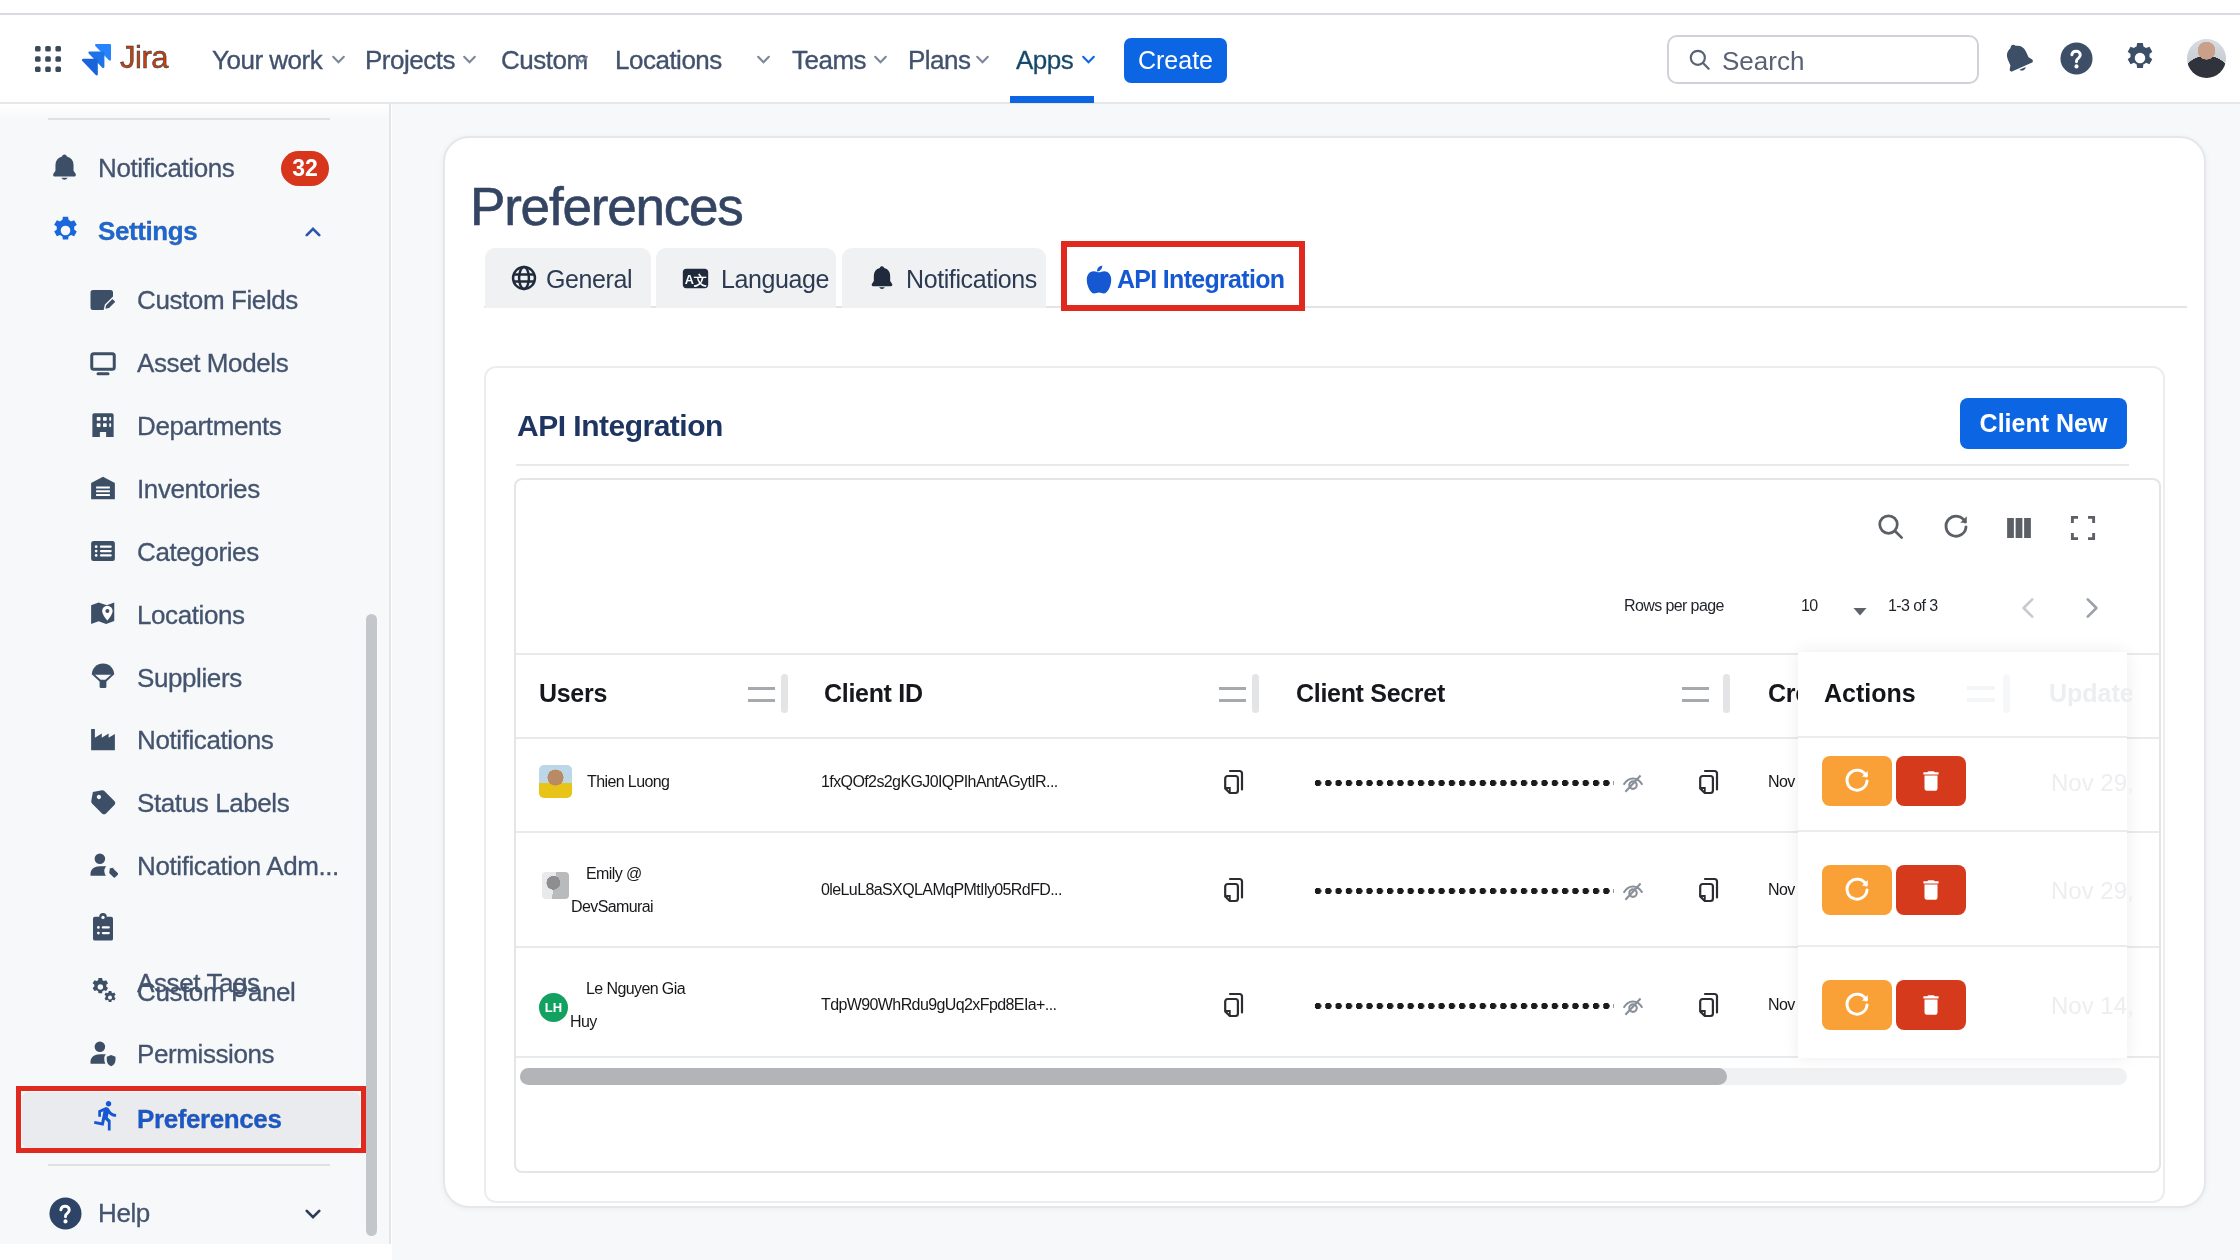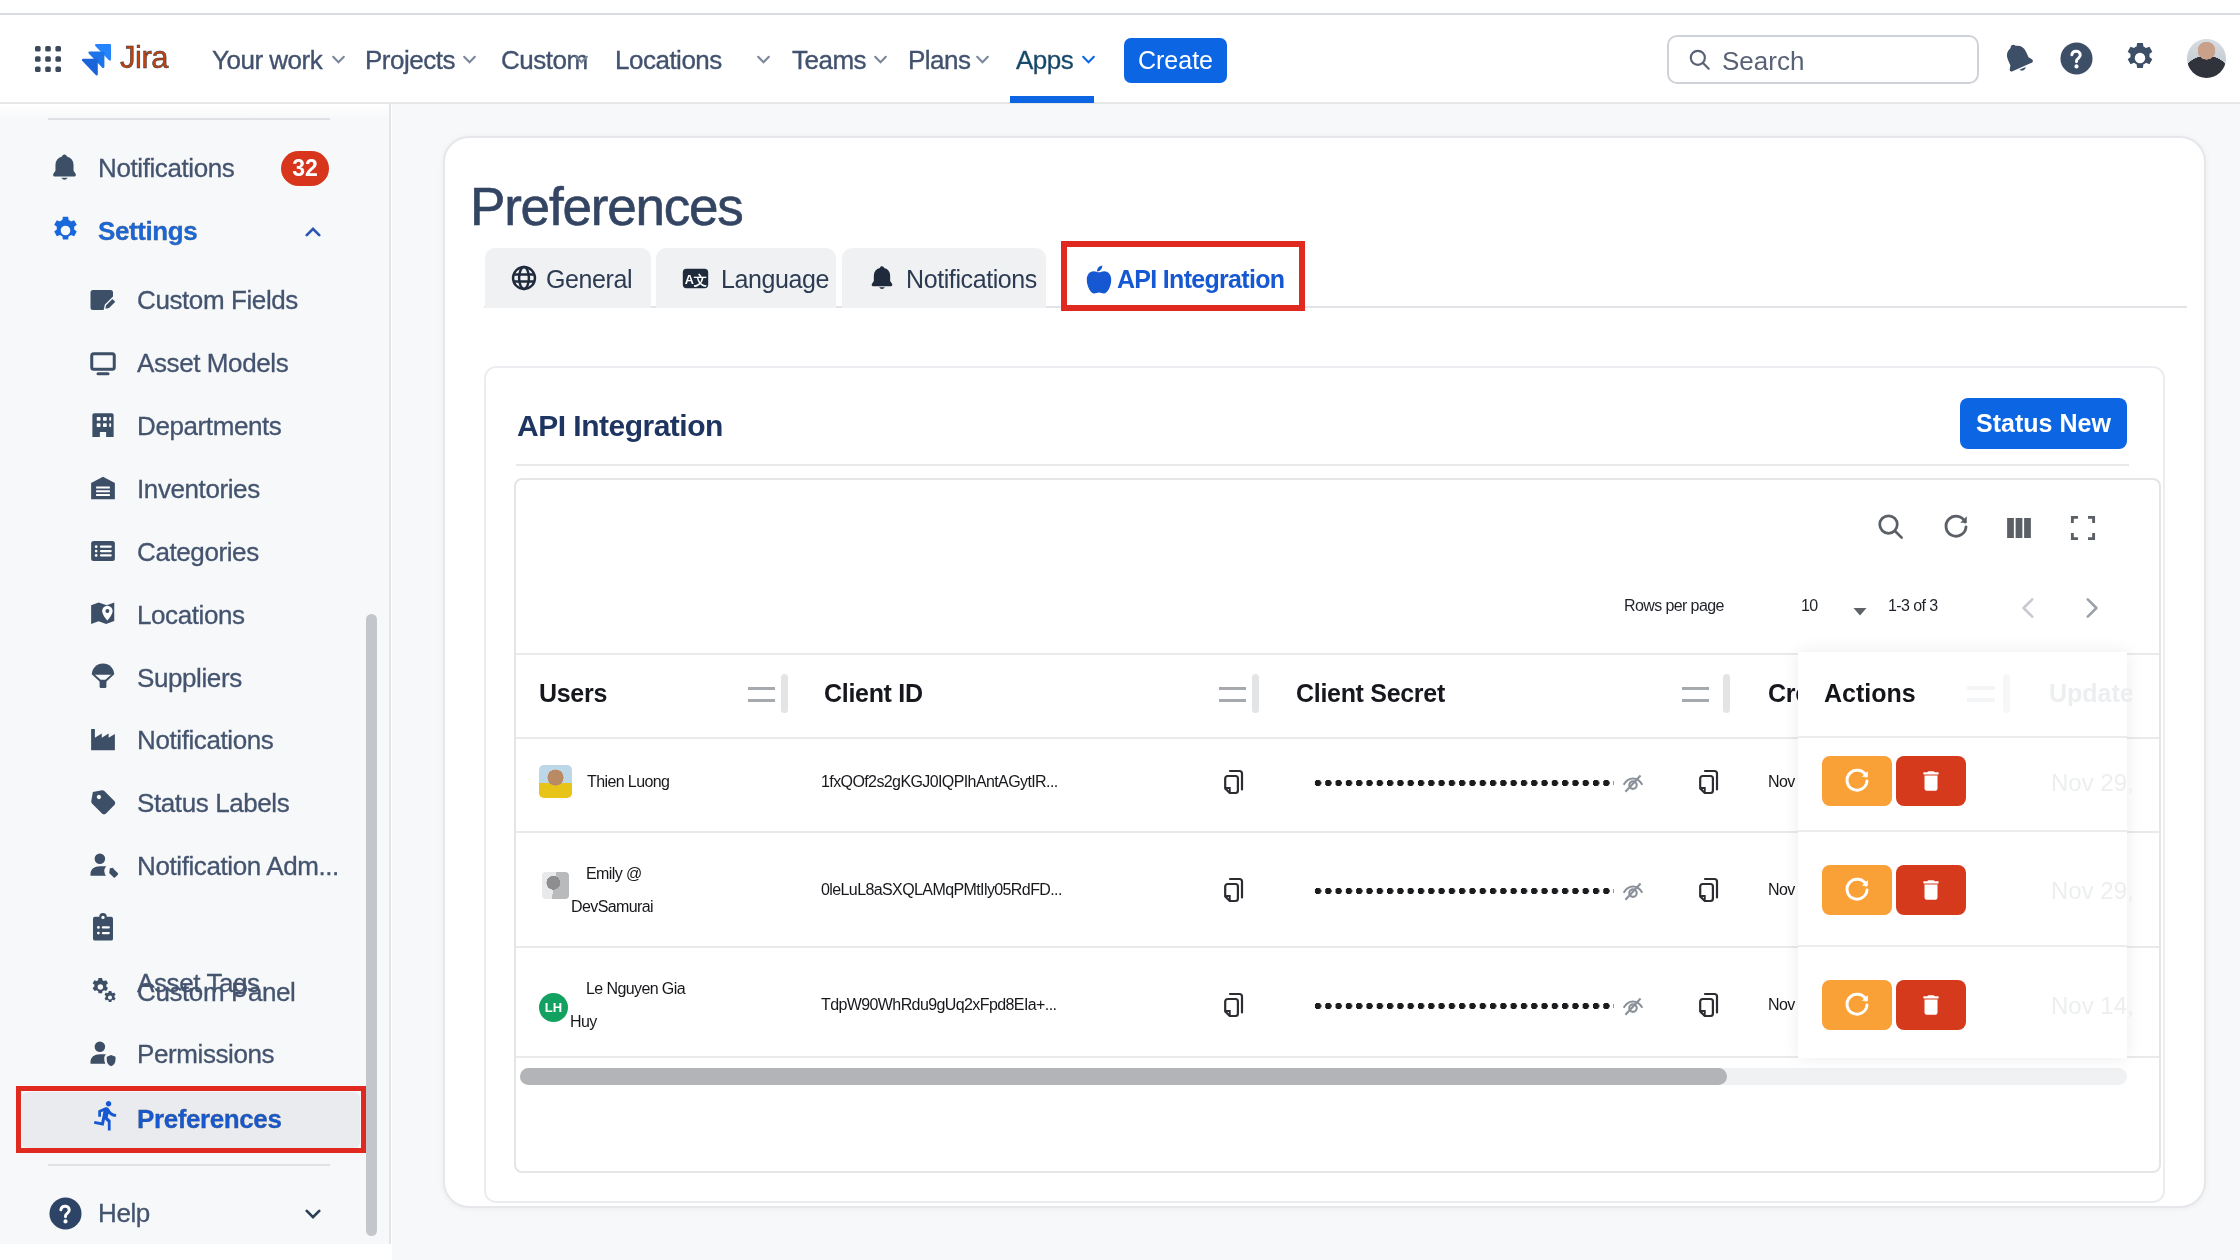--- a/index.html
+++ b/index.html
@@ -294,21 +294,21 @@
 <div class="abs tabtxt" style="left:906px;top:266px">Notifications</div>
 <div class="abs" id="tabactive"></div>
 <svg class="abs" style="left:1086px;top:264px" width="26" height="30" viewBox="0 0 20 23">
 <path fill="#1558d1" d="M10.6 5.1c1.2-.9 2-2.3 1.9-3.9-1.5.2-2.9 1.2-3.6 2.5-.3.6-.5 1.3-.4 2 .8 0 1.5-.2 2.1-.6z"></path>
 <path fill="#1558d1" d="M10 6.3c-1.1 0-2.6-.8-4-.8C3 5.5.6 7.9.6 12c0 4.8 2.8 10.6 5.7 10.6 1.1 0 2.2-.7 3.7-.7s2.5.7 3.7.7c2.9 0 5.7-5.8 5.7-10.6 0-4.1-2.5-6.5-5.4-6.5-1.4 0-2.9.8-4 .8z"></path>
   </svg>
 <div class="abs tabtxt" style="left:1117px;top:266px;color:#1558d1;font-weight:700;letter-spacing:-.7px">API Integration</div>
 <div class="abs" id="tabredbox"></div>
 <div class="abs" id="panel"></div>
 <div class="abs" id="apihead">API Integration</div>
-<div class="abs" id="newbtn">Status New</div>
+<div class="abs" id="newbtn">Client New</div>
 <div class="abs" id="apidiv"></div>
 <div class="abs" id="tcard"></div>
 
 <svg class="abs" style="left:1876px;top:512px" width="30" height="30" viewBox="0 0 24 24">
     <circle cx="10" cy="10" r="7" stroke="#5b5f66" stroke-width="2.2" fill="none"></circle>
     <path d="m15.2 15.2 5.3 5.3" stroke="#5b5f66" stroke-width="2.2" stroke-linecap="round"></path>
   </svg>
 <svg class="abs" style="left:1941px;top:512px" width="30" height="30" viewBox="0 0 24 24">
     <path d="M19.3 8A8 8 0 1 0 20 12" stroke="#5b5f66" stroke-width="2.3" fill="none" stroke-linecap="round"></path>
     <path fill="#5b5f66" d="M20.6 3.4v5.2h-5.2z"></path>

